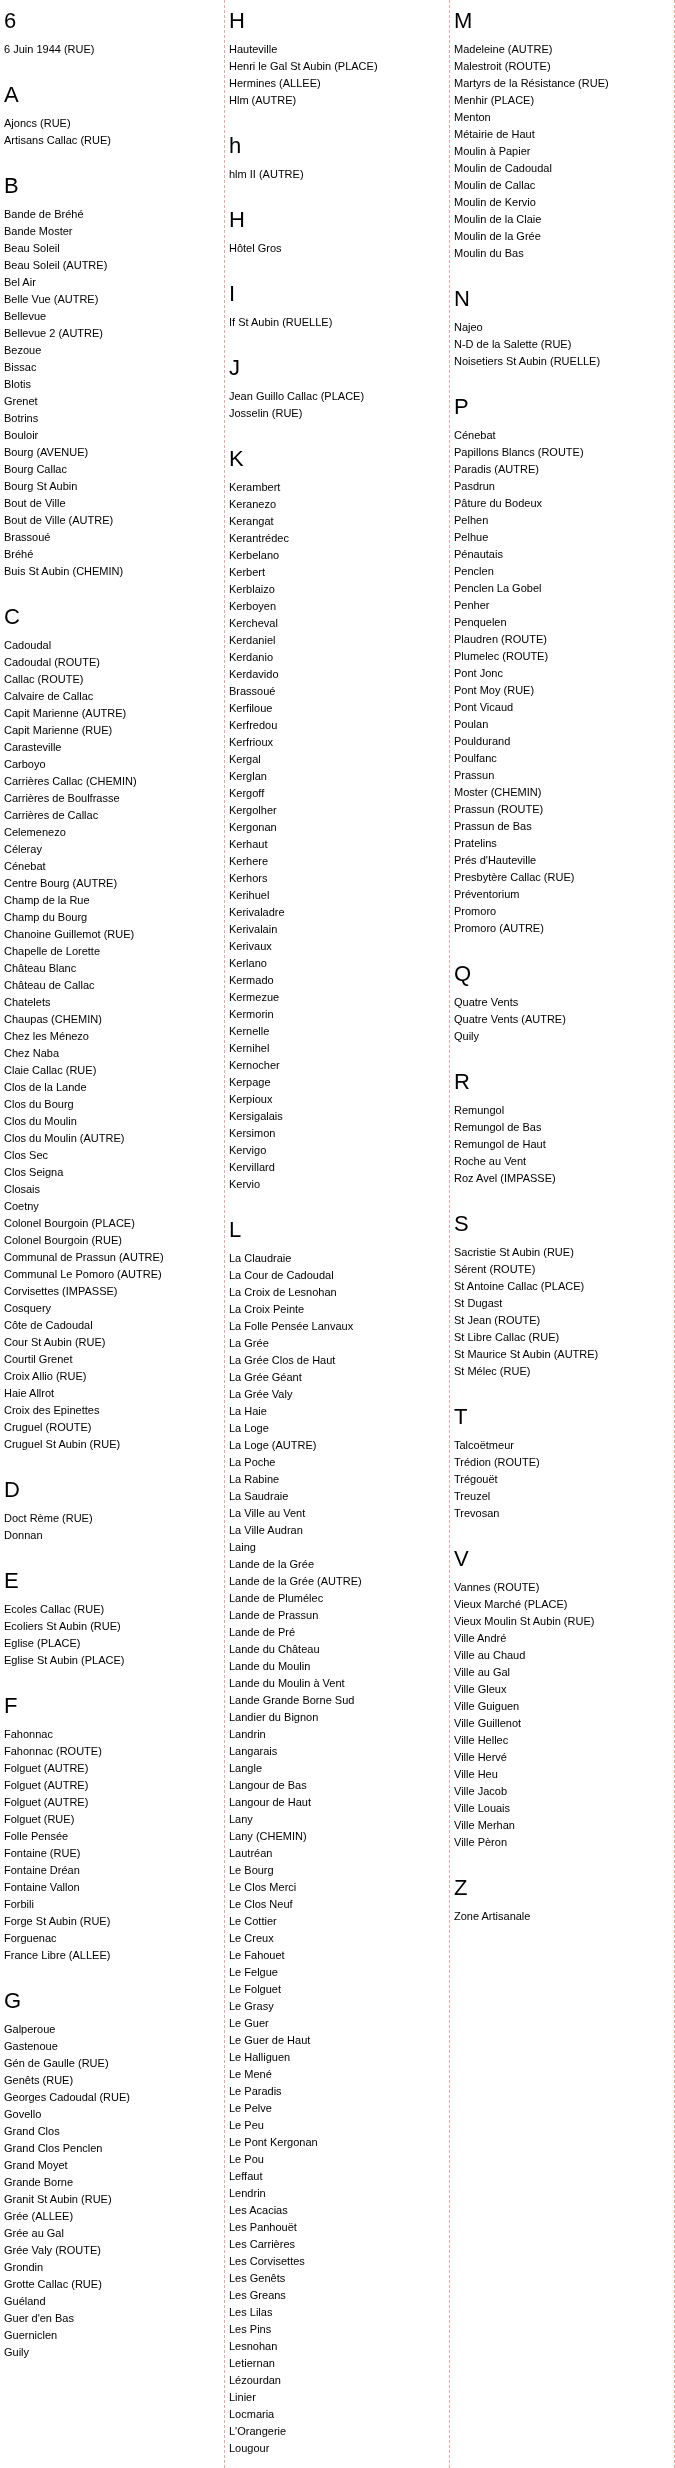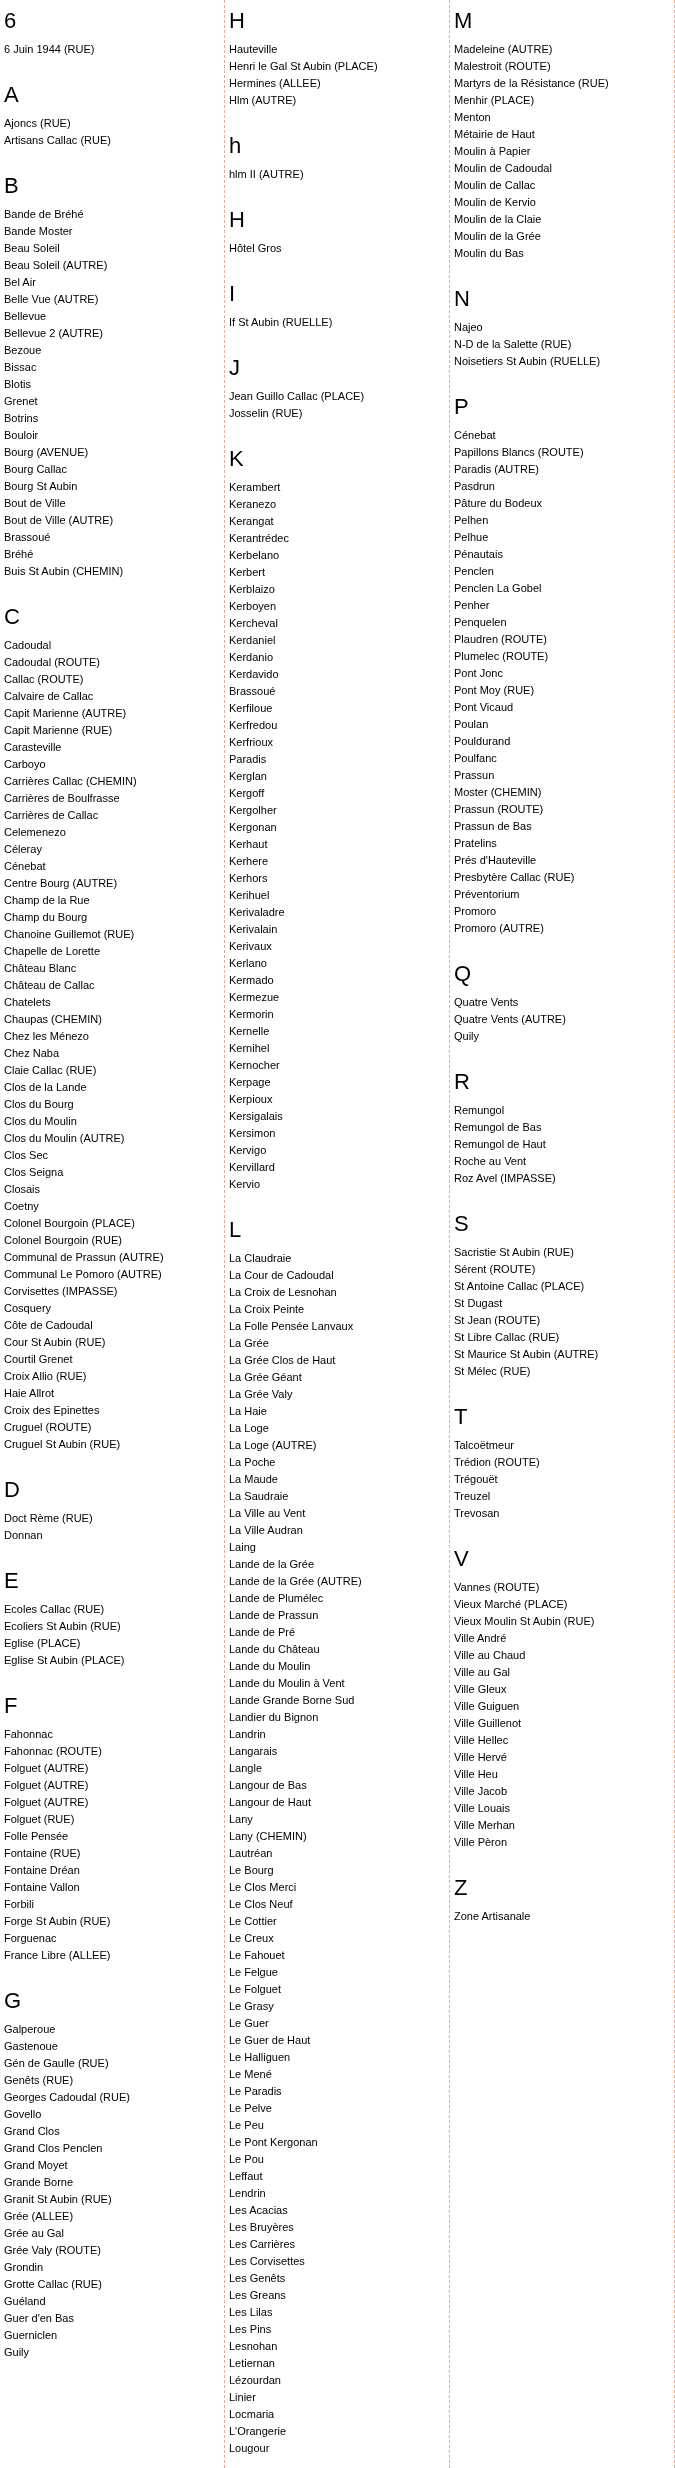--- a/index.html
+++ b/index.html
@@ -188,21 +188,21 @@
       <div class="item">Kerblaizo</div>
       <div class="item">Kerboyen</div>
       <div class="item">Kercheval</div>
       <div class="item">Kerdaniel</div>
       <div class="item">Kerdanio</div>
       <div class="item">Kerdavido</div>
       <div class="item">Brassoué</div>
       <div class="item">Kerfiloue</div>
       <div class="item">Kerfredou</div>
       <div class="item">Kerfrioux</div>
-      <div class="item">Paradis</div>
+      <div class="item">Kergal</div>
       <div class="item">Kerglan</div>
       <div class="item">Kergoff</div>
       <div class="item">Kergolher</div>
       <div class="item">Kergonan</div>
       <div class="item">Kerhaut</div>
       <div class="item">Kerhere</div>
       <div class="item">Kerhors</div>
       <div class="item">Kerihuel</div>
       <div class="item">Kerivaladre</div>
       <div class="item">Kerivalain</div>
@@ -228,21 +228,21 @@
       <div class="item">La Croix Peinte</div>
       <div class="item">La Folle Pensée Lanvaux</div>
       <div class="item">La Grée</div>
       <div class="item">La Grée Clos de Haut</div>
       <div class="item">La Grée Géant</div>
       <div class="item">La Grée Valy</div>
       <div class="item">La Haie</div>
       <div class="item">La Loge</div>
       <div class="item">La Loge (AUTRE)</div>
       <div class="item">La Poche</div>
-      <div class="item">La Maude</div>
+      <div class="item">La Rabine</div>
       <div class="item">La Saudraie</div>
       <div class="item">La Ville au Vent</div>
       <div class="item">La Ville Audran</div>
       <div class="item">Laing</div>
       <div class="item">Lande de la Grée</div>
       <div class="item">Lande de la Grée (AUTRE)</div>
       <div class="item">Lande de Plumélec</div>
       <div class="item">Lande de Prassun</div>
       <div class="item">Lande de Pré</div>
       <div class="item">Lande du Château</div>
@@ -272,21 +272,21 @@
       <div class="item">Le Halliguen</div>
       <div class="item">Le Mené</div>
       <div class="item">Le Paradis</div>
       <div class="item">Le Pelve</div>
       <div class="item">Le Peu</div>
       <div class="item">Le Pont Kergonan</div>
       <div class="item">Le Pou</div>
       <div class="item">Leffaut</div>
       <div class="item">Lendrin</div>
       <div class="item">Les Acacias</div>
-      <div class="item">Les Bruyères</div>
+      <div class="item">Les Panhouët</div>
       <div class="item">Les Carrières</div>
       <div class="item">Les Corvisettes</div>
       <div class="item">Les Genêts</div>
       <div class="item">Les Greans</div>
       <div class="item">Les Lilas</div>
       <div class="item">Les Pins</div>
       <div class="item">Lesnohan</div>
       <div class="item">Letiernan</div>
       <div class="item">Lézourdan</div>
       <div class="item">Linier</div>

